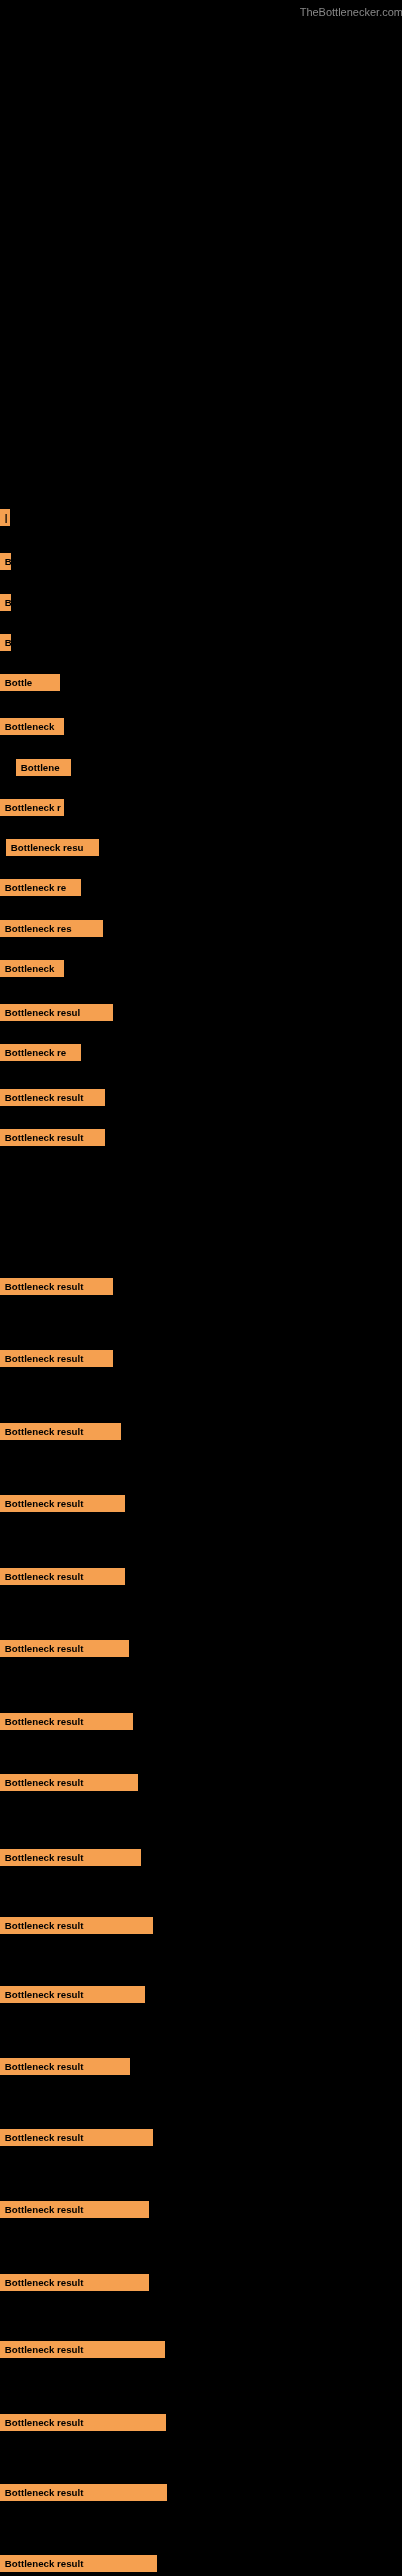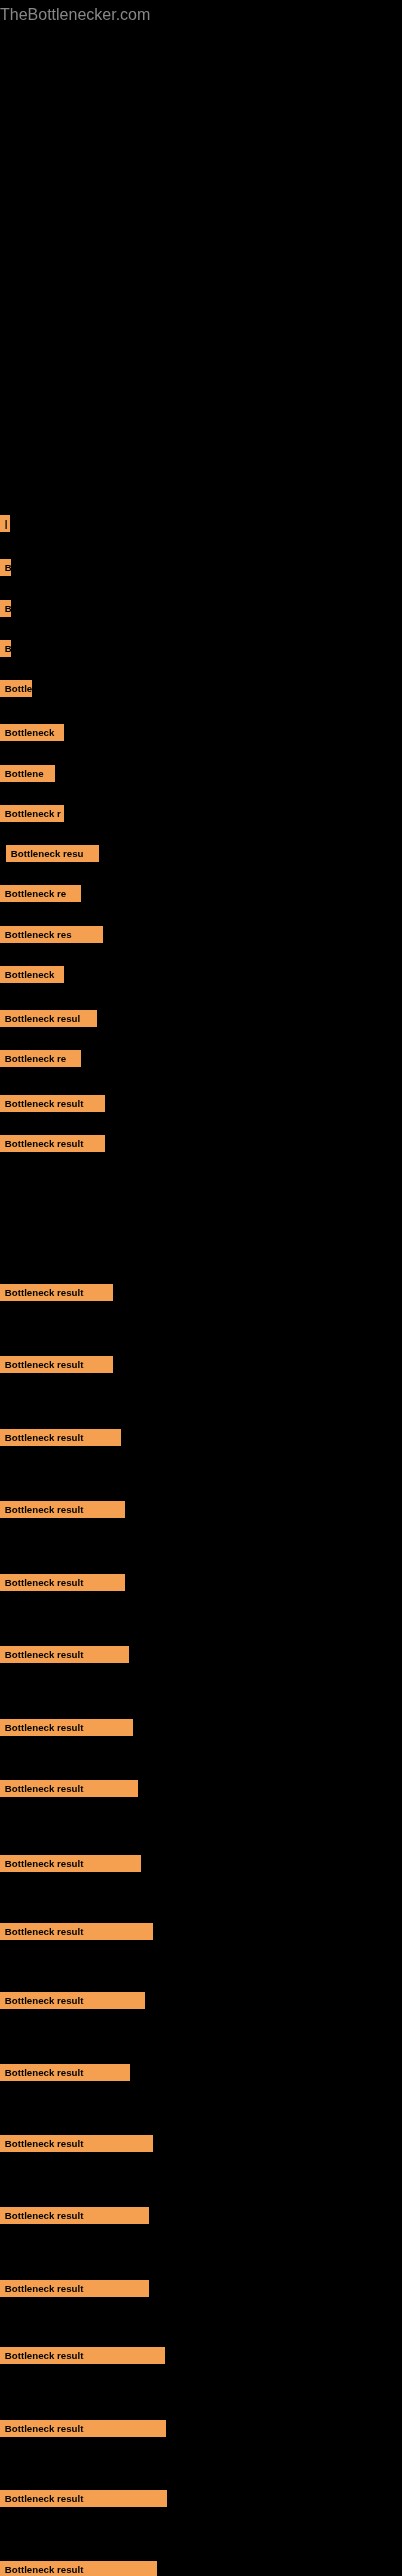--- a/index.html
+++ b/index.html
@@ -11,22 +11,22 @@
     body {
       background-color: #000000;
       width: 403px;
       min-height: 2576px;
       font-family: Arial, sans-serif;
       position: relative;
     }
 
     .site-title {
       color: #888888;
-      font-size: 16px;
-      text-align: left;
+      font-size: 11px;
+      text-align: right;
       padding-top: 6.4px;
       padding-bottom: 3.2px;
     }
 
     .bottleneck-bar {
       background-color: #F5A050;
       color: #000000;
       font-size: 9.7px;
       font-weight: bold;
       padding: 3.2px 4.8px;
@@ -41,29 +41,29 @@
 </head>
 <body>
 
 <div class="site-title">TheBottlenecker.com</div>
 
 <div id="bars-container" style="position:relative; width:403px; height:2576px;">
 <div class="bottleneck-bar" style="top: 487px; width: 6.4px;">|</div>
     <div class="bottleneck-bar" style="top: 531px; width: 11.3px;">B</div>
     <div class="bottleneck-bar" style="top: 572px; width: 11.3px;">B</div>
     <div class="bottleneck-bar" style="top: 612px; width: 11.3px;">B</div>
-    <div class="bottleneck-bar" style="top: 652px; width: 32px;">Bottle</div>
+    <div class="bottleneck-bar" style="top: 652px; width: 60px;">Bottle</div>
     <div class="bottleneck-bar" style="top: 696px; width: 64px;">Bottleneck</div>
-    <div class="bottleneck-bar" style="top: 737px; width: 55px;">Bottlene</div>
+    <div class="bottleneck-bar" style="top: 737px; width: 55px; margin-left: 16px;">Bottlene</div>
     <div class="bottleneck-bar" style="top: 777px; width: 64px;">Bottleneck r</div>
     <div class="bottleneck-bar" style="top: 817px; width: 93px; margin-left: 6px;">Bottleneck resu</div>
     <div class="bottleneck-bar" style="top: 857px; width: 81px;">Bottleneck re</div>
     <div class="bottleneck-bar" style="top: 898px; width: 103px;">Bottleneck res</div>
     <div class="bottleneck-bar" style="top: 938px; width: 64px;">Bottleneck</div>
-    <div class="bottleneck-bar" style="top: 982px; width: 97px;">Bottleneck resul</div>
+    <div class="bottleneck-bar" style="top: 982px; width: 113px;">Bottleneck resul</div>
     <div class="bottleneck-bar" style="top: 1022px; width: 81px;">Bottleneck re</div>
     <div class="bottleneck-bar" style="top: 1067px; width: 105px;">Bottleneck result</div>
     <div class="bottleneck-bar" style="top: 1107px; width: 105px;">Bottleneck result</div>
     <div class="bottleneck-bar" style="top: 1256px; width: 113px;">Bottleneck result</div>
     <div class="bottleneck-bar" style="top: 1328px; width: 113px;">Bottleneck result</div>
     <div class="bottleneck-bar" style="top: 1401px; width: 121px;">Bottleneck result</div>
     <div class="bottleneck-bar" style="top: 1473px; width: 125px;">Bottleneck result</div>
     <div class="bottleneck-bar" style="top: 1546px; width: 125px;">Bottleneck result</div>
     <div class="bottleneck-bar" style="top: 1618px; width: 129px;">Bottleneck result</div>
     <div class="bottleneck-bar" style="top: 1691px; width: 133px;">Bottleneck result</div>

